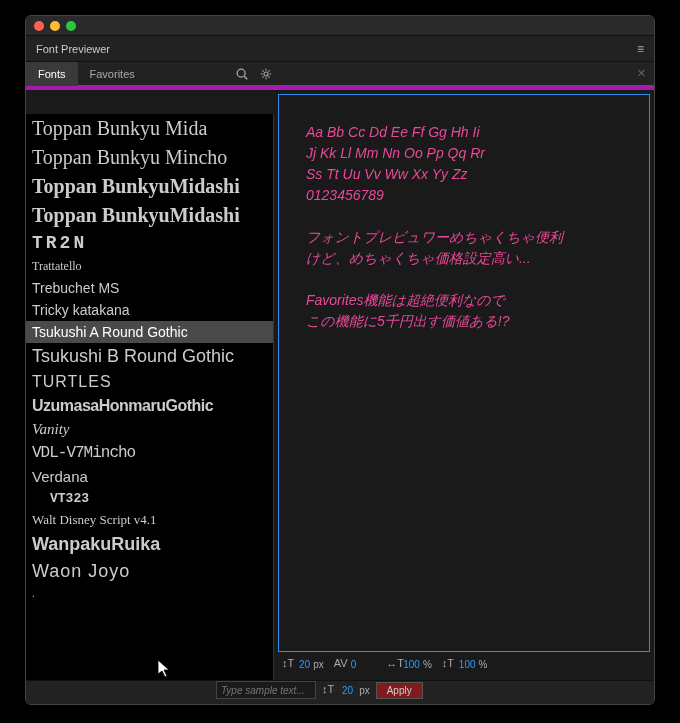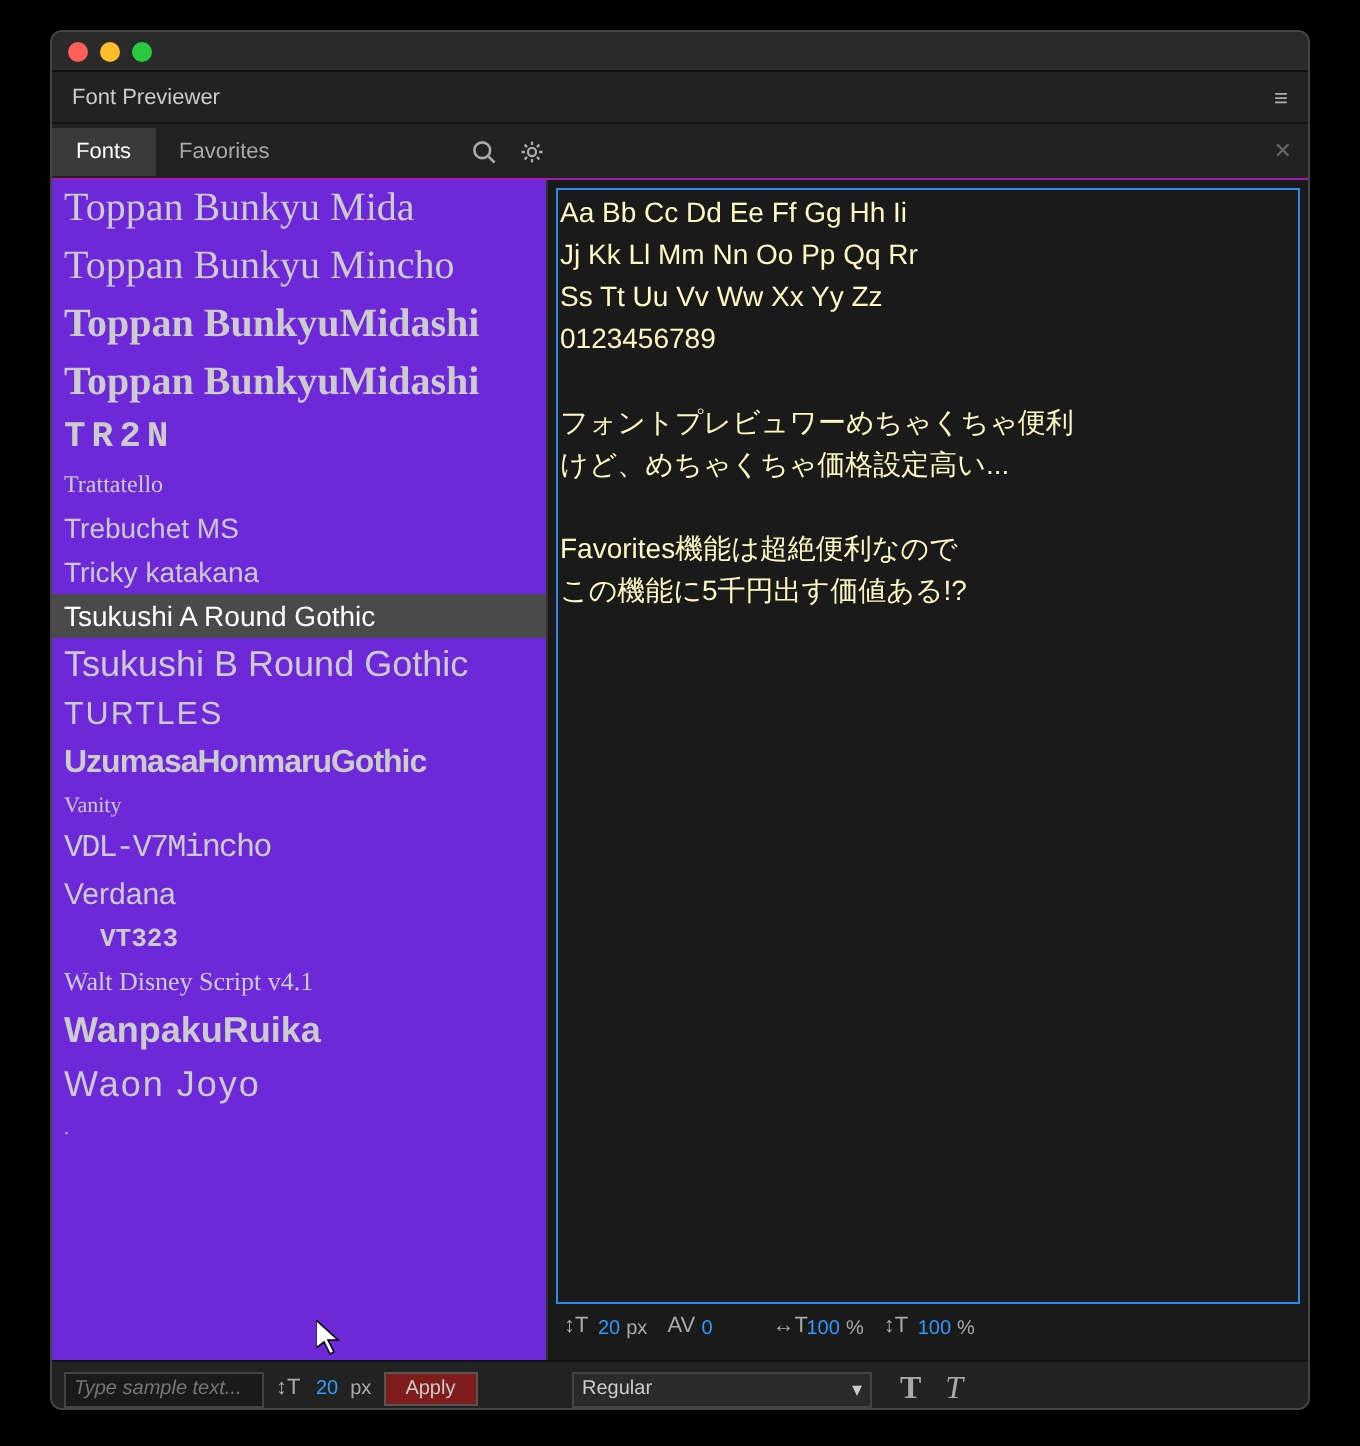--- a/index.html
+++ b/index.html
@@ -6,36 +6,36 @@
 body { font-family: -apple-system, BlinkMacSystemFont, "Segoe UI", Arial, sans-serif; background: #000; width: 680px; height: 723px; overflow: hidden; }
 .window { position: absolute; top: 15px; left: 25px; width: 630px; height: 690px; background: #1a1a1a; border: 1px solid #444; border-radius: 6px; overflow: hidden; }
 .titlebar { height: 20px; background: #2a2a2a; display: flex; align-items: center; padding-left: 8px; border-bottom: 1px solid #111; }
 .traffic-light { width: 10px; height: 10px; border-radius: 50%; margin-right: 6px; }
 .tl-red { background: #ff5f56; }
 .tl-yellow { background: #ffbd2e; }
 .tl-green { background: #27c93f; }
 .panel-header { height: 26px; background: #222; display: flex; align-items: center; padding: 0 10px; color: #ccc; font-size: 11px; border-bottom: 1px solid #111; }
 .panel-title { flex: 1; }
 .hamburger { color: #aaa; font-size: 12px; }
-.toolbar-row { height: 28px; background: #222; display: flex; align-items: center; border-bottom: 1px solid #a21caf; position: relative; }
+.toolbar-row { height: 28px; background: #222; display: flex; align-items: center; border-bottom: 5px solid #a21caf; position: relative; }
 .tabs { display: flex; }
 .tab { padding: 6px 12px; font-size: 11px; color: #aaa; cursor: pointer; }
 .tab.active { background: #3a3a3a; color: #fff; }
 .toolbar-icons { position: absolute; right: 380px; display: flex; gap: 8px; }
 .icon-btn { width: 16px; height: 16px; display: flex; align-items: center; justify-content: center; color: #aaa; cursor: pointer; }
 .close-x { position: absolute; right: 8px; color: #666; cursor: pointer; font-size: 11px; }
 .content { display: flex; height: 590px; }
-.font-list { width: 248px; background: #6d28d9; overflow-y: hidden; border-right: 1px solid #333; }
+.font-list { width: 248px; background: #000000; overflow-y: hidden; border-right: 1px solid #333; margin-top: 24px; }
 .font-item { padding: 3px 6px; color: #ccc; white-space: nowrap; overflow: hidden; cursor: pointer; }
 .font-item.selected { background: #4a4a4a; color: #fff; }
 .preview-panel { flex: 1; display: flex; flex-direction: column; padding: 4px; }
-.preview-box { flex: 1; border: 1px solid #2d8ceb; background: #1a1a1a; padding: 1px; color: #fef9c3; font-size: 14px; line-height: 1.5; overflow: hidden; }
+.preview-box { flex: 1; border: 1px solid #2d8ceb; background: #1a1a1a; padding: 27px; color: #ec4899; font-size: 14px; line-height: 1.5; overflow: hidden; font-style: italic; }
 .preview-line { white-space: pre-wrap; }
 .preview-controls { height: 24px; display: flex; align-items: center; gap: 10px; padding: 2px 4px; color: #aaa; font-size: 10px; }
-.bottom-bar { height: 28px; background: #222; display: flex; align-items: center; padding: 0 6px; gap: 6px; border-top: 1px solid #111; }
+.bottom-bar { height: 28px; background: #222; display: flex; align-items: center; padding: 0 6px; gap: 6px; border-top: 1px solid #111; flex-direction: column; }
 .left-bottom { width: 248px; display: flex; align-items: center; gap: 6px; }
 .sample-input { width: 100px; height: 18px; background: #1a1a1a; border: 1px solid #444; color: #777; font-size: 10px; padding: 0 4px; font-style: italic; }
 .small-text { color: #3399ff; font-size: 10px; }
 .small-unit { color: #aaa; font-size: 10px; }
 .apply-btn { padding: 2px 10px; background: #7f1d1d; border: 1px solid #555; color: #ccc; font-size: 10px; cursor: pointer; }
 .style-select { width: 150px; height: 18px; background: #2a2a2a; border: 1px solid #444; color: #ccc; font-size: 10px; padding: 0 4px; display: flex; align-items: center; justify-content: space-between; cursor: pointer; }
 .ctrl-group { display: flex; align-items: center; gap: 3px; }
 .ctrl-icon { width: 14px; height: 14px; color: #aaa; font-size: 11px; }
 .cursor { position: absolute; left: 158px; top: 660px; pointer-events: none; z-index: 100; }
 svg { display: block; }
@@ -45,21 +45,21 @@
 .f3 { font-family: Georgia, serif; font-size: 20px; font-weight: bold; }
 .f4 { font-family: "Courier New", monospace; font-size: 18px; letter-spacing: 3px; font-weight: bold; }
 .f5 { font-family: cursive; font-size: 12px; }
 .f6 { font-family: Liberation Sans, sans-serif; font-size: 14px; }
 .f7 { font-family: Arial, sans-serif; font-size: 14px; }
 .f8 { font-family: Arial, sans-serif; font-size: 14px; }
 .f9 { font-family: Arial, sans-serif; font-size: 18px; }
 .f10 { font-family: Impact, sans-serif; font-size: 16px; letter-spacing: 1px; }
 .f11 { font-family: Georgia, serif; font-size: 16px; }
 .f12 { font-family: Arial, sans-serif; font-size: 16px; font-weight: bold; letter-spacing: -0.5px; }
-.f13 { font-family: "Times New Roman", serif; font-size: 11px; }
+.f13 { font-family: "Times New Roman", serif; font-size: 15px; font-style: italic; }
 .f14 { font-family: "Courier New", monospace; font-size: 16px; letter-spacing: -1px; }
 .f15 { font-family: Arial, sans-serif; font-size: 15px; }
 .f16 { font-family: "Courier New", monospace; font-size: 13px; font-weight: bold; padding-left: 24px; }
 .f17 { font-family: cursive; font-size: 13px; }
 .f18 { font-family: Arial, sans-serif; font-size: 18px; font-weight: bold; }
 .f19 { font-family: Arial, sans-serif; font-size: 18px; font-weight: 300; letter-spacing: 1px; }
 .f20 { font-family: cursive; font-size: 10px; }
 </style>
 </head>
 <body>

